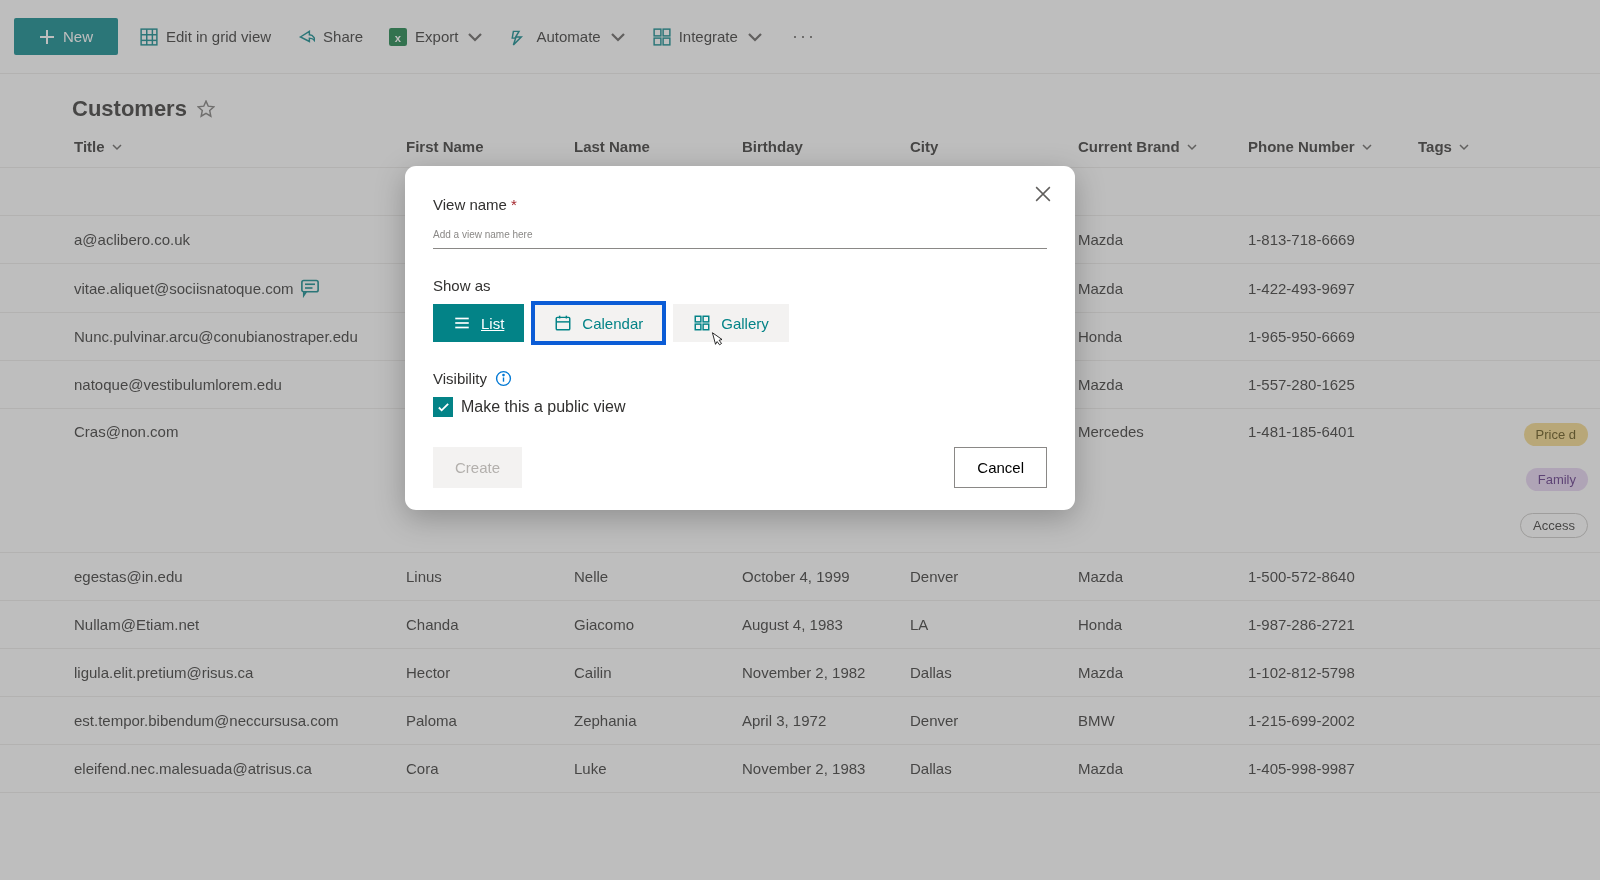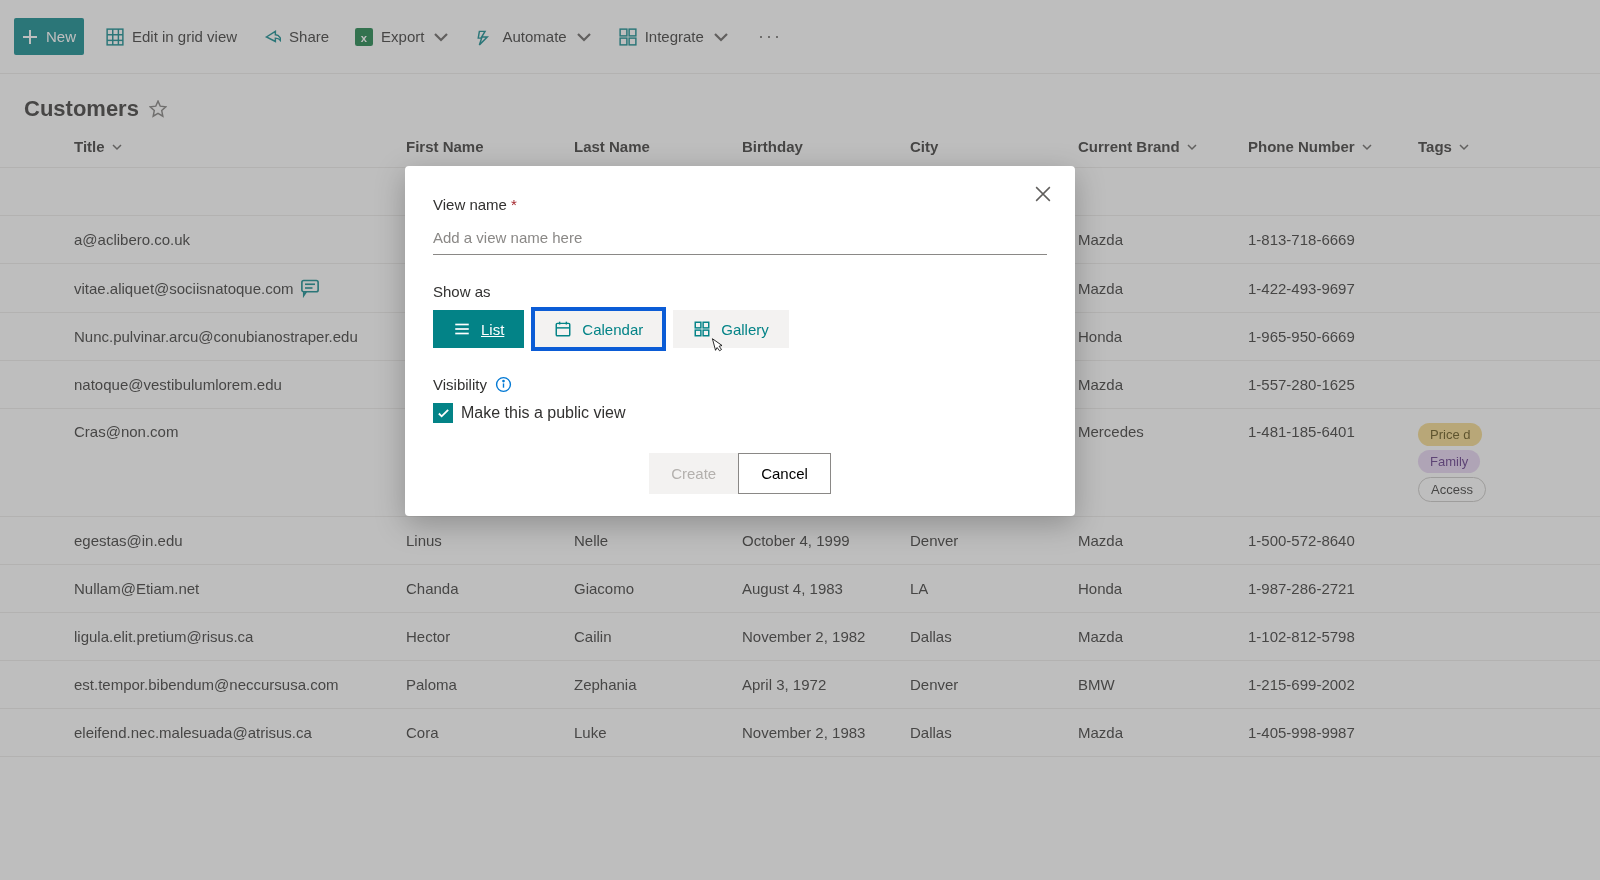--- a/index.html
+++ b/index.html
@@ -1,63 +1,63 @@
 <!DOCTYPE html>
 <html><head>
 <meta charset="utf-8">
 <style>
 * { box-sizing: border-box; margin: 0; padding: 0; }
 body { font-family: "Segoe UI", Arial, sans-serif; background: #fff; color: #323130; overflow: hidden; width: 1600px; height: 880px; position: relative; }
 .page { width: 1600px; height: 880px; position: relative; }
 .toolbar { display: flex; align-items: center; gap: 18px; padding: 18px 14px; border-bottom: 1px solid #edebe9; }
-.btn-new { background: #038387; color: #fff; border: none; padding: 10px 8px; border-radius: 2px; font-size: 15px; display: flex; align-items: center; gap: 8px; cursor: pointer; }
+.btn-new { background: #038387; color: #fff; border: none; padding: 10px 25px; border-radius: 2px; font-size: 15px; display: flex; align-items: center; gap: 8px; cursor: pointer; }
 .tool-item { display: flex; align-items: center; gap: 8px; color: #323130; font-size: 15px; cursor: pointer; padding: 4px 4px; }
 .tool-item svg { width: 18px; height: 18px; }
 .chev { width: 12px; height: 12px; }
 .more { font-size: 18px; color: #605e5c; letter-spacing: 2px; cursor: pointer; padding: 0 6px; }
-.title-row { display: flex; align-items: center; gap: 10px; padding: 22px 24px 4px; }
+.title-row { display: flex; align-items: center; gap: 10px; padding: 22px 24px 4px; margin-left: 48px; }
 .title-row h1 { font-size: 22px; font-weight: 600; }
 .star { width: 18px; height: 18px; color: #797775; }
 .grid { width: 100%; }
 .hdr { display: flex; border-bottom: 1px solid #edebe9; padding: 12px 0; font-weight: 600; font-size: 15px; color: #323130; }
 .row { display: flex; border-bottom: 1px solid #edebe9; padding: 14px 0; font-size: 15px; color: #323130; align-items: center; min-height: 48px; }
 .row.extra-tall { min-height: 106px; align-items: flex-start; }
 .c-sel { width: 74px; display:flex; align-items:center; justify-content:center; }
 .c-title { width: 332px; padding-right: 8px; display:flex; align-items:center; gap:6px; }
 .c-first { width: 168px; }
 .c-last { width: 168px; }
 .c-bd { width: 168px; }
 .c-city { width: 168px; }
 .c-brand { width: 170px; }
 .c-phone { width: 170px; }
-.c-tags { width: 170px; display:flex; flex-direction:column; gap:4px; align-items:flex-start; }
+.c-tags { width: 170px; display:flex; flex-direction:column; gap:22px; align-items:flex-end; }
 .hdr .cell { display:flex; align-items:center; gap:6px; }
 .tag { border-radius: 14px; padding: 4px 12px; font-size: 13px; display:inline-block; white-space: nowrap; }
 .tag.gold { background:#f5d887; color:#5b4a0a; }
 .tag.purple { background:#e6d2f2; color:#5a2d82; }
 .tag.white { background:#fff; border:1px solid #c8c6c4; color:#323130; }
 .comment-icon { width:20px; height:20px; color:#038387; }
 .scrim { position:absolute; inset:0; background:rgba(100,100,100,0.42); }
-.modal { position:absolute; left:405px; top:166px; width:670px; background:#fff; border-radius:4px; box-shadow:0 8px 30px rgba(0,0,0,0.25); padding:30px 28px 22px; }
+.modal { position:absolute; left:405px; top:166px; width:670px; background:#fff; border-radius:11px; box-shadow:0 8px 30px rgba(0,0,0,0.25); padding:30px 28px 22px; }
 .modal .close { position:absolute; top:14px; right:18px; width:28px; height:28px; display:flex; align-items:center; justify-content:center; cursor:pointer; color:#605e5c; }
 .modal label.lab { font-size:15px; color:#323130; display:block; margin-bottom:10px; }
 .req { color:#a4262c; }
-.modal input.txt { width:100%; border:none; border-bottom:1px solid #8a8886; padding:6px 0 8px; font-size:15px; outline:none; color:#c2410c; }
+.modal input.txt { width:100%; border:none; border-bottom:1px solid #8a8886; padding:6px 0 8px; font-size:10px; outline:none; color:#c2410c; }
 .modal input.txt::placeholder { color:#8a8886; }
 .section { margin-top:28px; }
 .opts { display:flex; gap:10px; margin-top:10px; }
 .opt { display:flex; align-items:center; gap:10px; padding:10px 20px; background:#f3f2f1; color:#038387; font-size:15px; cursor:pointer; border:none; }
 .opt svg { width:18px; height:18px; }
 .opt.active { background:#038387; color:#fff;text-decoration:underline; }
 .opt.highlight { outline:4px solid #0b5cd6; outline-offset:-1px; position:relative; }
 .cursor { position:absolute; left:175px; top:26px; width:22px; height:22px; pointer-events:none; }
 .vis-row { display:flex; align-items:center; gap:8px; margin-top:10px; }
 .chk { width:20px; height:20px; background:#038387; display:flex; align-items:center; justify-content:center; color:#fff; cursor:pointer; }
 .info-icon { width:17px; height:17px; color:#0078d4; }
-.actions { display:flex; justify-content:center; margin-top:30px; }
+.actions { display:flex; justify-content:space-between; margin-top:30px; }
 .btn-create { background:#f3f2f1; color:#b3b0ad; border:none; padding:10px 22px; font-size:15px; cursor:not-allowed; }
 .btn-cancel { background:#fff; border:1px solid #8a8886; padding:11px 22px; font-size:15px; cursor:pointer; }
 .chev-down { stroke:#605e5c; }
 .vis-label { display:flex; align-items:center; gap:8px; }
 </style>
 </head>
 <body>
 
 <div class="page">
 

